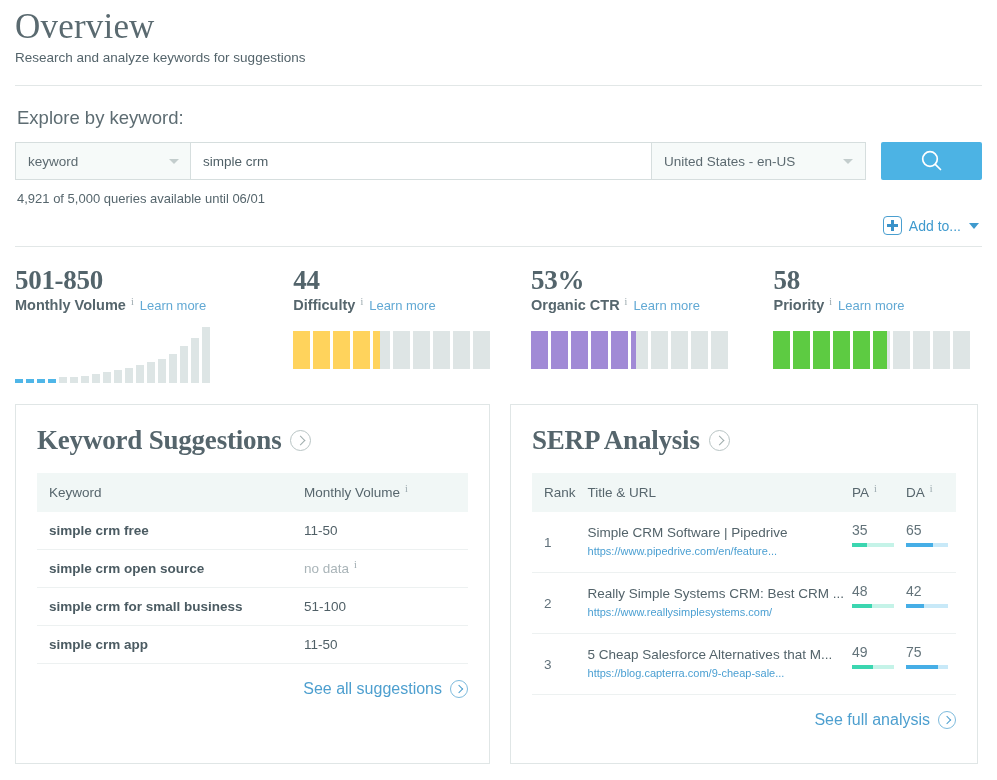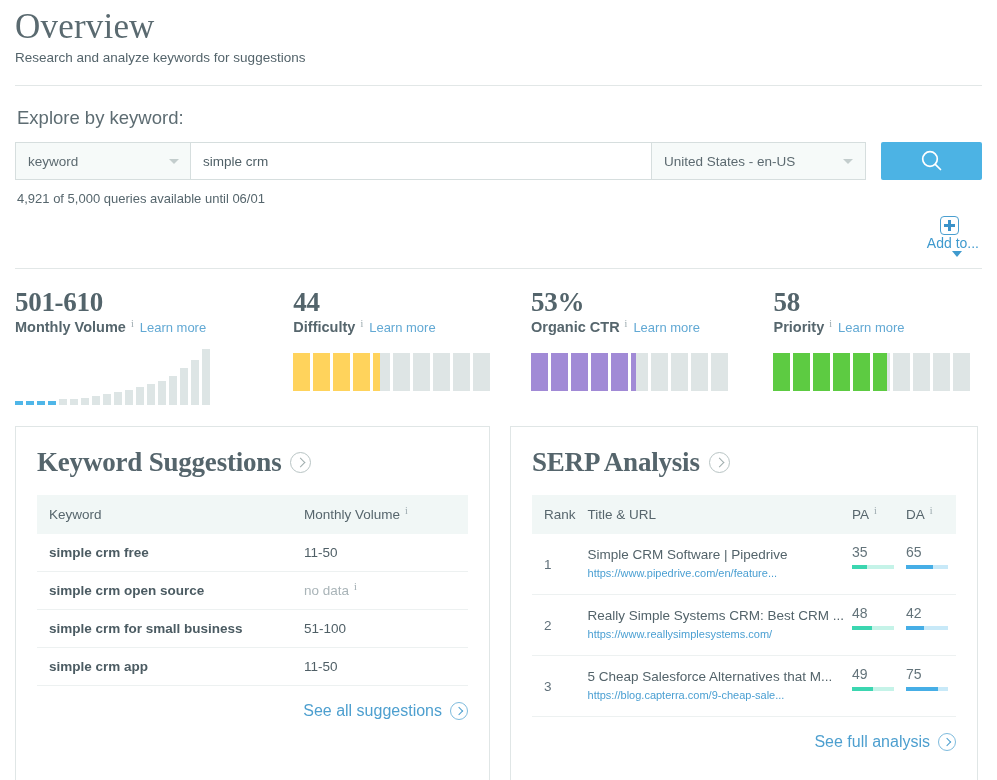--- a/index.html
+++ b/index.html
@@ -97,21 +97,21 @@
     cursor: pointer;
   }
   .quota {
     font-size: 13px;
     color: #56666d;
     margin: 11px 0 0 2px;
   }
 
   
   .addto-row { display: flex; justify-content: flex-end; margin-top: 10px; padding-right: 3px; }
-  .addto { display: flex; align-items: center; cursor: pointer; flex-direction: column; }
+  .addto { display: flex; align-items: center; cursor: pointer; }
   .addto .plus-box {
     width: 19px; height: 19px;
     border: 1px solid #4a9fd0;
     border-radius: 4px;
     position: relative;
     margin-right: 7px;
   }
   .addto .plus-box:before, .addto .plus-box:after {
     content: ""; position: absolute; background: #3a92c9;
   }
@@ -298,21 +298,21 @@
     <div class="addto">
       <span class="plus-box"></span>
       <span class="addto-label">Add to...</span>
       <span class="dcaret"></span>
     </div>
   </div>
   <div class="hr2"></div>
 
   <div class="metrics" id="metrics">
       <div class="metric" style="width: 287px;">
-        <div class="value">501-610</div>
+        <div class="value">501-850</div>
         <div class="sub">
           <span class="name">Monthly Volume</span>
           <span class="info-i">i</span>
           <span class="learn">Learn more</span>
         </div>
         <div class="spark">
           <span class="bar" style="height:4px;background:#4fb6e8"></span>
           <span class="bar" style="height:4px;background:#4fb6e8"></span>
           <span class="bar" style="height:4px;background:#4fb6e8"></span>
           <span class="bar" style="height:4px;background:#4fb6e8"></span>

